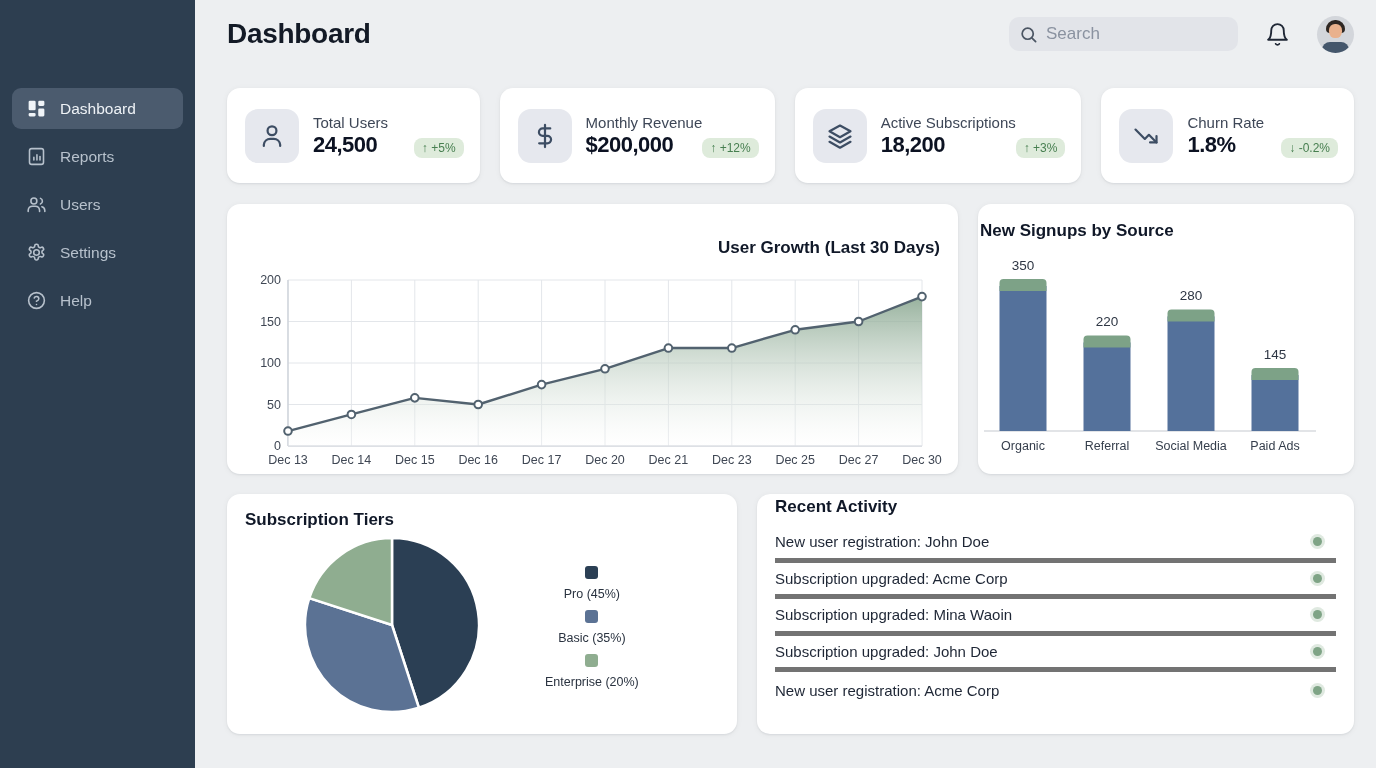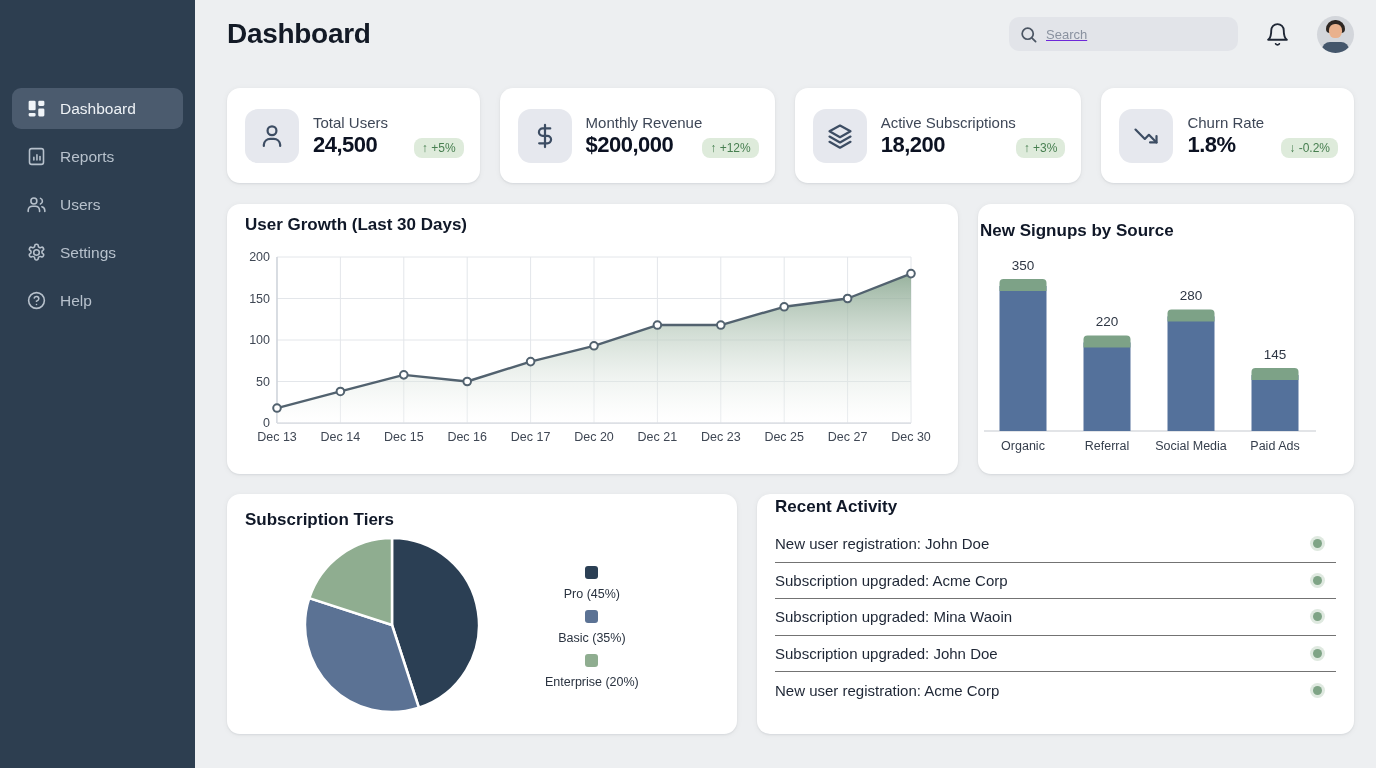--- a/index.html
+++ b/index.html
@@ -23,22 +23,22 @@
   .side-item svg { width:21px; height:21px; }
   
   .main { flex:1; padding:0 29px 0 32px; }
   .header { height:68px; display:flex; align-items:center; }
   .page-title { font-size:28px; font-weight:700; letter-spacing:-0.3px; color:#131a26; }
   .search {
     margin-left:auto; width:229px; height:34px; background:#e2e4e9;
     border-radius:10px; display:flex; align-items:center; padding:0 10px; gap:8px;
   }
   .search input {
-    border:none; outline:none; background:transparent; font-size:13px;
-    color:#6d28d9; width:100%; font-family:inherit;text-decoration:underline;
+    border:none; outline:none; background:transparent; font-size:17px;
+    color:#6d28d9; width:100%; font-family:inherit;
   }
   .search input::placeholder { color:#8a92a0; }
   .bell-btn { margin-left:27px; background:none; border:none; cursor:pointer; display:flex; }
   .avatar {
     margin-left:27px; width:37px; height:37px; border-radius:50%;
     background:#d3d6db; position:relative; overflow:hidden; flex:none; cursor:pointer;
   }
   .av-hair { position:absolute; top:4px; left:9px; width:19px; height:13px; background:#2e2723; border-radius:9px 9px 4px 4px; }
   .av-face { position:absolute; top:8px; left:12px; width:13px; height:14px; background:#e9b18d; border-radius:45%; }
   .av-body { position:absolute; bottom:-3px; left:5px; width:27px; height:14px; background:#44566b; border-radius:8px 8px 0 0; }
@@ -58,37 +58,37 @@
   .stat-icon svg { width:28px; height:28px; }
   .stat-col { display:flex; flex-direction:column; }
   .stat-label { font-size:15px; color:#3e4757; margin-bottom:1px; white-space:nowrap; }
   .stat-value { font-size:22px; font-weight:700; color:#0c1222; letter-spacing:-0.5px; white-space:nowrap; }
   .stat-badge {
     margin-left:auto; margin-top:24px; background:#deebdb; color:#477f50;
     font-size:12px; padding:3px 8px; border-radius:8px; white-space:nowrap; flex:none;
   }
   
   .charts-row { display:flex; gap:20px; margin-top:21px; }
-  .chart-card-line { width:731px; height:270px; padding:11px 18px; flex:none; }
+  .chart-card-line { width:731px; height:270px; padding:34px 18px; flex:none;text-align:right; }
   .chart-card-bar  { width:376px; height:270px; padding:17px 2px; flex:none; }
   #line-chart { margin-top:5px; }
   #bar-chart { margin-top:2px; }
   
   .bottom-row { display:flex; gap:20px; margin-top:20px;justify-content:flex-end; }
   .pie-card { width:510px; height:240px; padding:16px 18px; flex:none; }
   .pie-wrap { display:flex; align-items:center; margin-top:6px; }
   #pie-chart { margin-left:58px; }
   .legend { list-style:none; margin-left:64px; display:flex; flex-direction:column; gap:9px; }
   .legend li { display:flex; align-items:center; gap:8px; font-size:12.5px; color:#2a3340;flex-direction:column; }
   .legend-swatch { width:13px; height:13px; border-radius:3px; flex:none; }
   .activity-card { flex:1; height:240px; padding:3px 18px 0 18px; }
   .activity-list { margin-top:9px; }
   .activity-row {
     display:flex; align-items:center; height:36.5px;
-    border-bottom:1px solid #737373; font-size:15px; color:#1e2635;
+    border-bottom:5px solid #737373; font-size:15px; color:#1e2635;
   }
   .activity-row:last-child { border-bottom:none; }
   .activity-dot {
     margin-left:auto; width:9px; height:9px; border-radius:50%;
     background:#7fa486; box-shadow:0 0 0 3px rgba(140,175,145,.28); margin-right:14px;
   }
   svg text { font-family:"Liberation Sans","DejaVu Sans",sans-serif; }
 </style>
 </head>
 <body>

